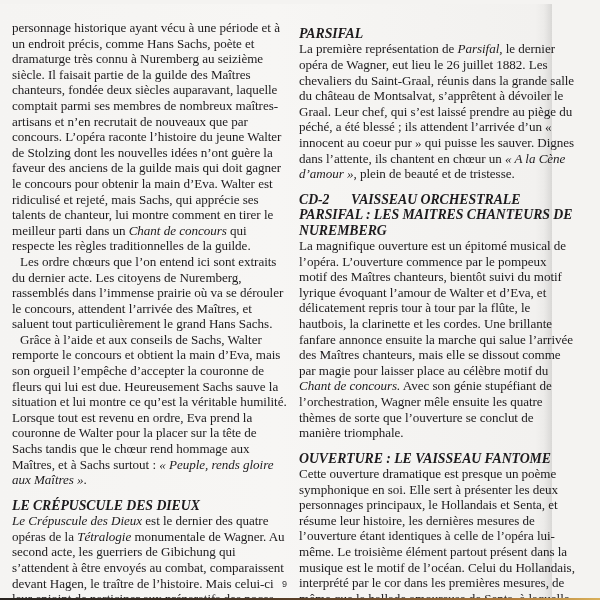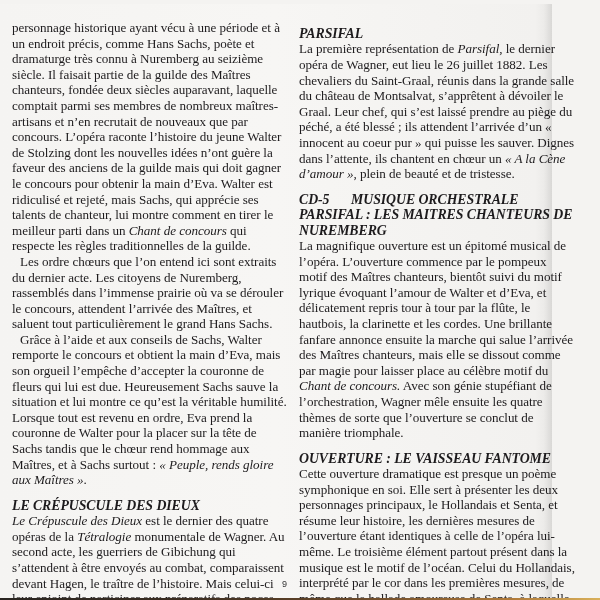--- a/index.html
+++ b/index.html
@@ -57,21 +57,21 @@
     <p class="indent"><span>Grâce à l’aide et aux conseils de Sachs, Walter remporte le concours et obtient la main d’Eva, mais son orgueil l’empêche d’accepter la couronne de fleurs qui lui est due. Heureusement Sachs sauve la situation et lui montre ce qu’est la véritable humilité. Lorsque tout est revenu en ordre, Eva prend la couronne de Walter pour la placer sur la tête de Sachs tandis que le chœur rend hommage aux Maîtres, et à Sachs surtout : </span><em>« Peuple, rends gloire aux Maîtres »</em><span>.</span></p>
     <div class="gap"></div>
     <h3 class="heading">LE CRÉPUSCULE DES DIEUX</h3>
     <p><em>Le Crépuscule des Dieux</em><span> est le dernier des quatre opéras de la </span><em>Tétralogie</em><span> monumentale de Wagner. Au second acte, les guerriers de Gibichung qui s’attendent à être envoyés au combat, comparaissent devant Hagen, le traître de l’histoire. Mais celui-ci leur enjoint de participer aux préparatifs des noces prochaines de Gunther et de Brünnhilde. L’atmosphère de violence cède alors la place à la grivoiserie.</span></p>
   </div>
 
   <div class="col col-right">
     <h3 class="heading">PARSIFAL</h3>
     <p><span>La première représentation de </span><em>Parsifal</em><span>, le dernier opéra de Wagner, eut lieu le 26 juillet 1882. Les chevaliers du Saint-Graal, réunis dans la grande salle du château de Montsalvat, s’apprêtent à dévoiler le Graal. Leur chef, qui s’est laissé prendre au piège du péché, a été blessé ; ils attendent l’arrivée d’un « innocent au coeur pur » qui puisse les sauver. Dignes dans l’attente, ils chantent en chœur un </span><em>« A la Cène d’amour »</em><span>, plein de beauté et de tristesse.</span></p>
     <div class="gap"></div>
-    <h3 class="heading"><span class="cd-label">CD-5</span><span>MUSIQUE ORCHESTRALE</span><br><span>PARSIFAL : LES MAITRES CHANTEURS DE NUREMBERG</span></h3>
+    <h3 class="heading"><span class="cd-label">CD-2</span><span>VAISSEAU ORCHESTRALE</span><br><span>PARSIFAL : LES MAITRES CHANTEURS DE NUREMBERG</span></h3>
     <p><span>La magnifique ouverture est un épitomé musical de l’opéra. L’ouverture commence par le pompeux motif des Maîtres chanteurs, bientôt suivi du motif lyrique évoquant l’amour de Walter et d’Eva, et délicatement repris tour à tour par la flûte, le hautbois, la clarinette et les cordes. Une brillante fanfare annonce ensuite la marche qui salue l’arrivée des Maîtres chanteurs, mais elle se dissout comme par magie pour laisser place au célèbre motif du </span><em>Chant de concours.</em><span> Avec son génie stupéfiant de l’orchestration, Wagner mêle ensuite les quatre thèmes de sorte que l’ouverture se conclut de manière triomphale.</span></p>
     <div class="gap"></div>
     <h3 class="heading">OUVERTURE : LE VAISSEAU FANTOME</h3>
     <p>Cette ouverture dramatique est presque un poème symphonique en soi. Elle sert à présenter les deux personnages principaux, le Hollandais et Senta, et résume leur histoire, les dernières mesures de l’ouverture étant identiques à celle de l’opéra lui-même. Le troisième élément partout présent dans la musique est le motif de l’océan. Celui du Hollandais, interprété par le cor dans les premières mesures, de même que la ballade amoureuse de Senta, à laquelle viennent s’ajouter les accents entraînants du chant des marins norvégiens extrait du dernier acte, révèlent une maîtrise et une imagination musicales hors pair.</p>
   </div>
 
   <div class="page-number">9</div>
   <div class="right-shadow"></div>
   <div class="bottom-edge"></div>
 </div>

